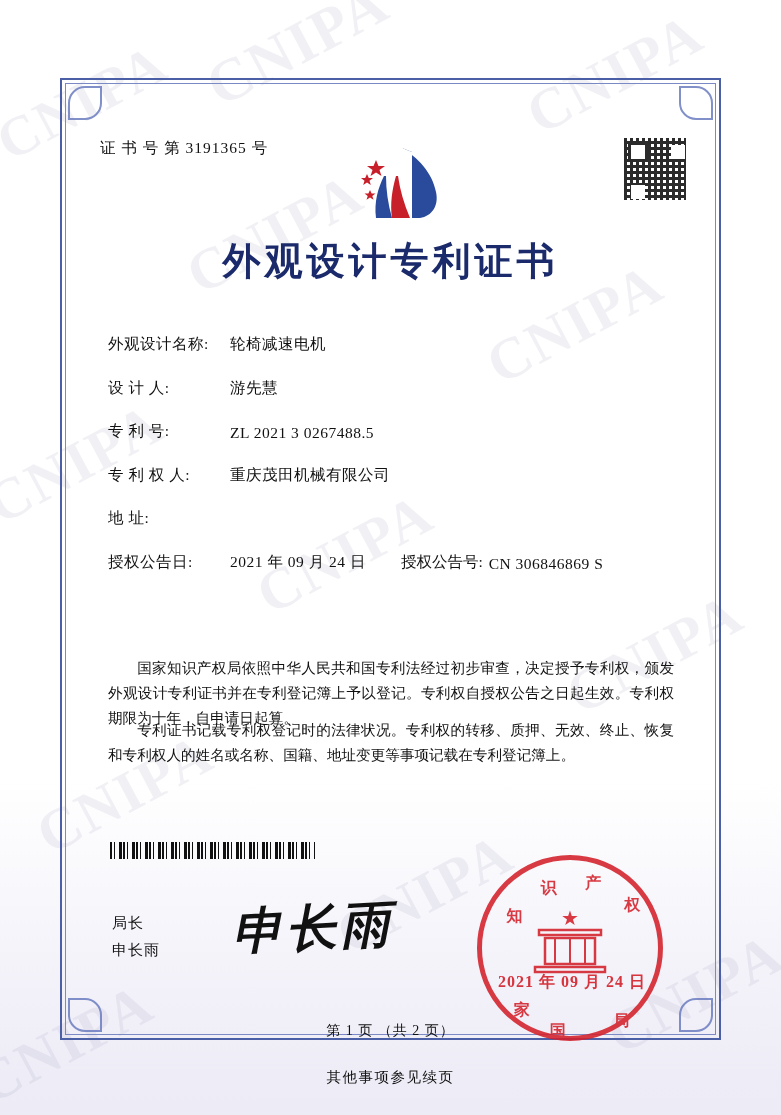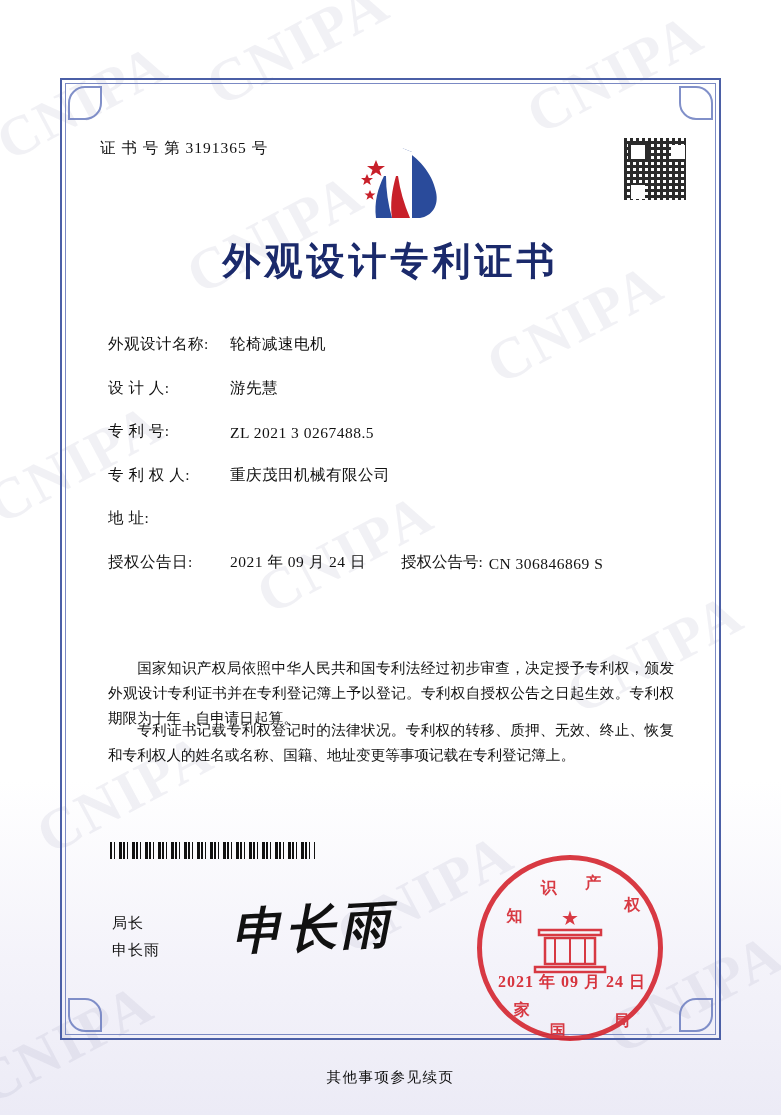--- a/index.html
+++ b/index.html
@@ -358,15 +358,16 @@
       <span style="transform: rotate(-18deg) translate(-6px,-76px) rotate(18deg);">识</span>
       <span style="transform: rotate(16deg) translate(-6px,-76px) rotate(-16deg);">产</span>
       <span style="transform: rotate(50deg) translate(-6px,-76px) rotate(-50deg);">权</span>
       <span style="transform: rotate(-128deg) translate(-6px,-76px) rotate(128deg);">家</span>
       <span style="transform: rotate(-160deg) translate(-6px,-76px) rotate(160deg);">国</span>
       <span style="transform: rotate(150deg) translate(-6px,-76px) rotate(-150deg);">局</span>
     </div>
   </div>
   <div class="seal-date">2021 年 09 月 24 日</div>
 
+  <div class="page-no">第 1 页 （共 2 页）</div>
   <div class="footnote">其他事项参见续页</div>
 
 </div>
 
 </body></html>

